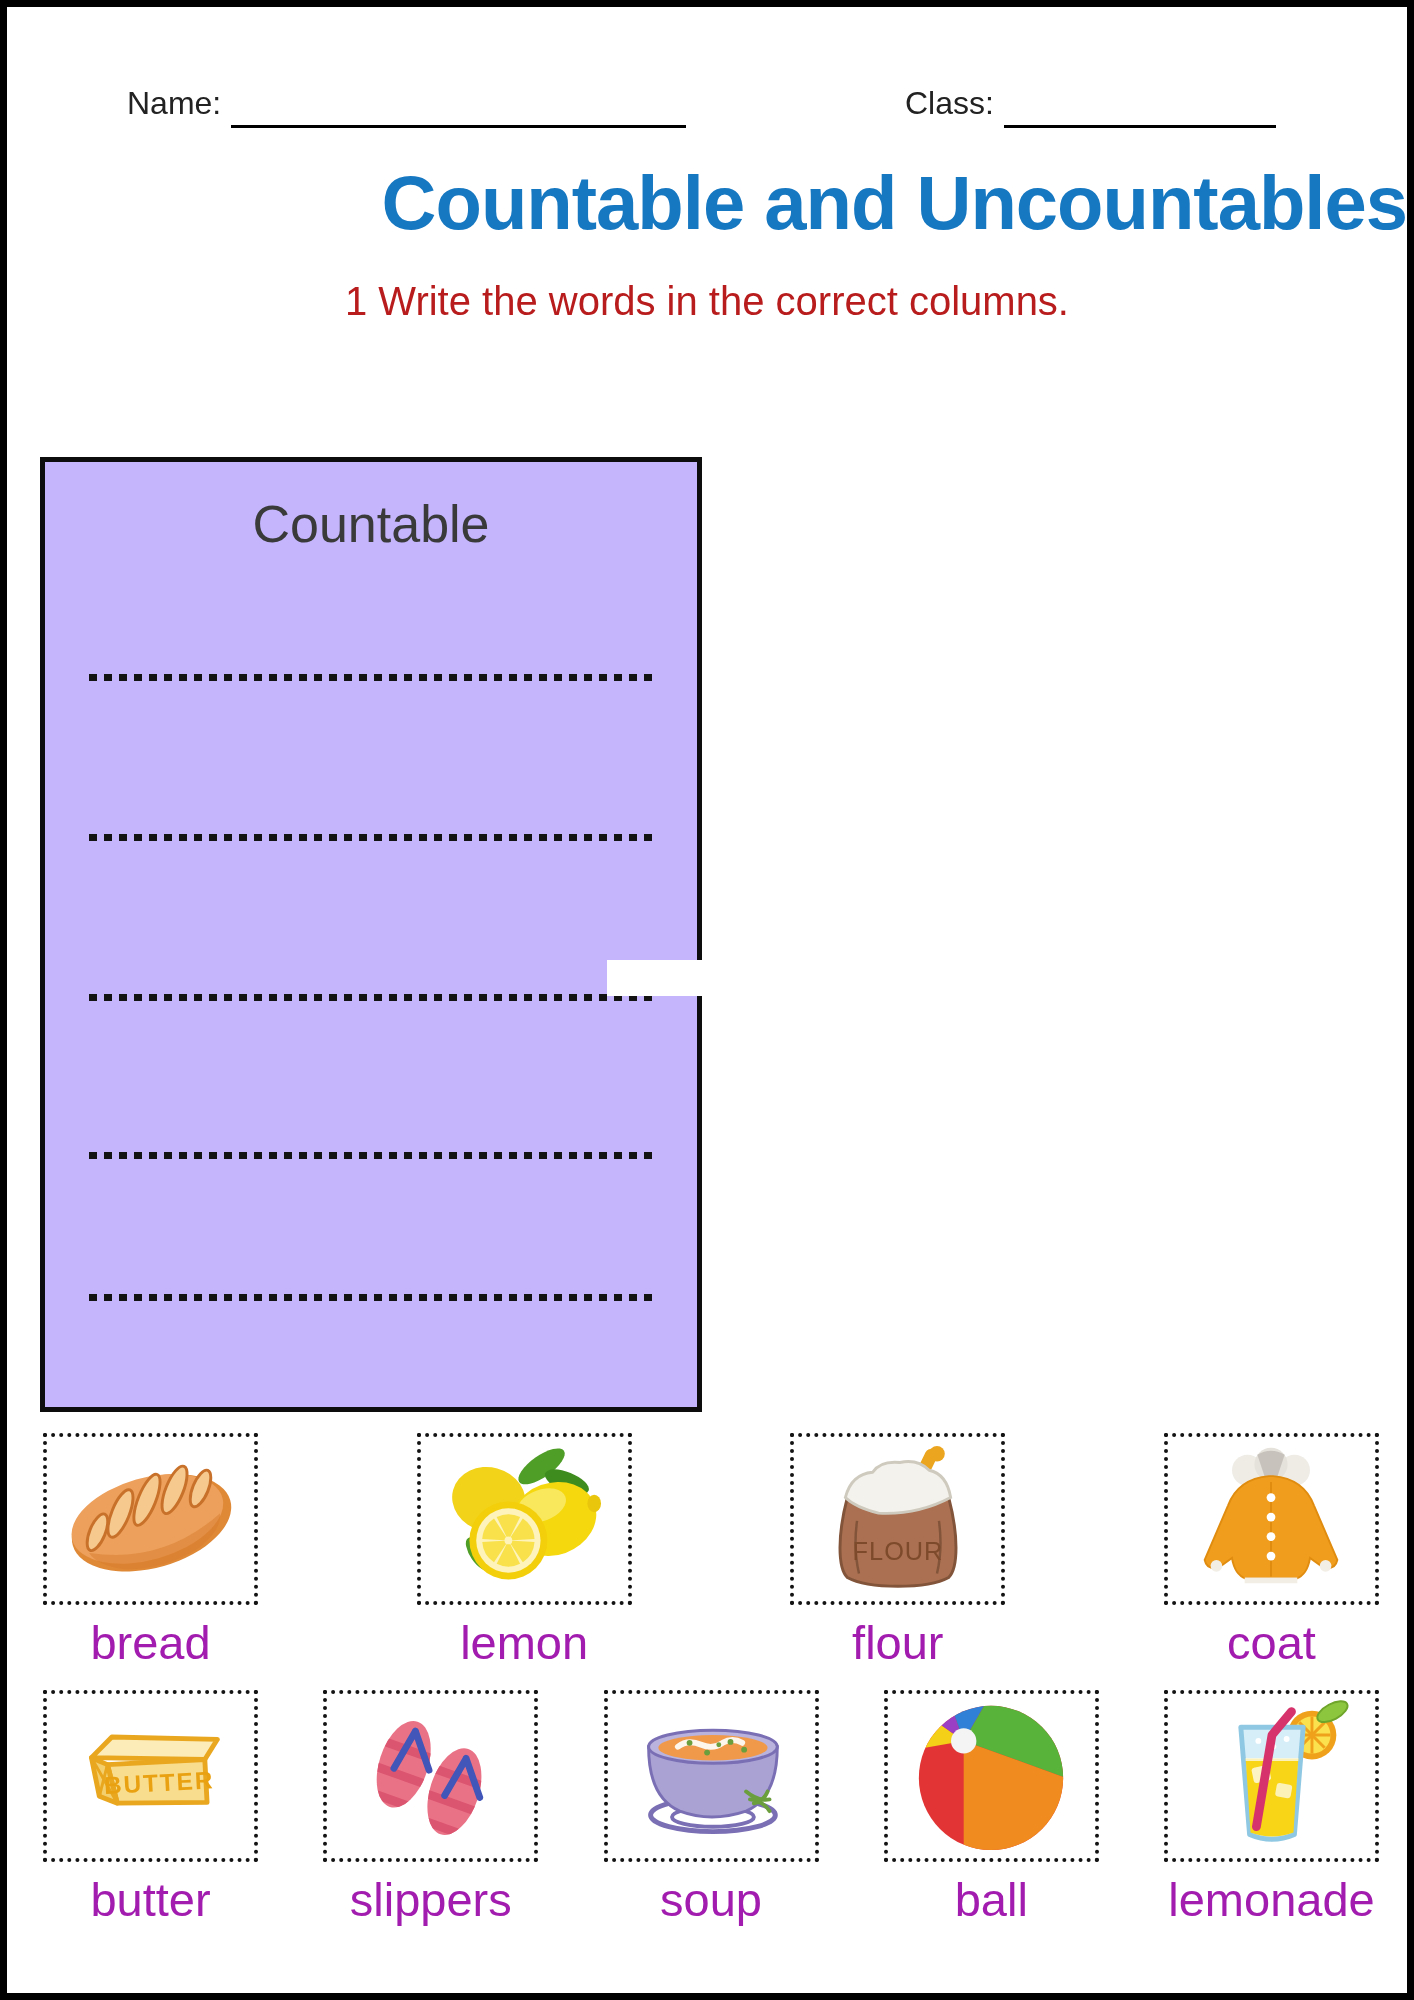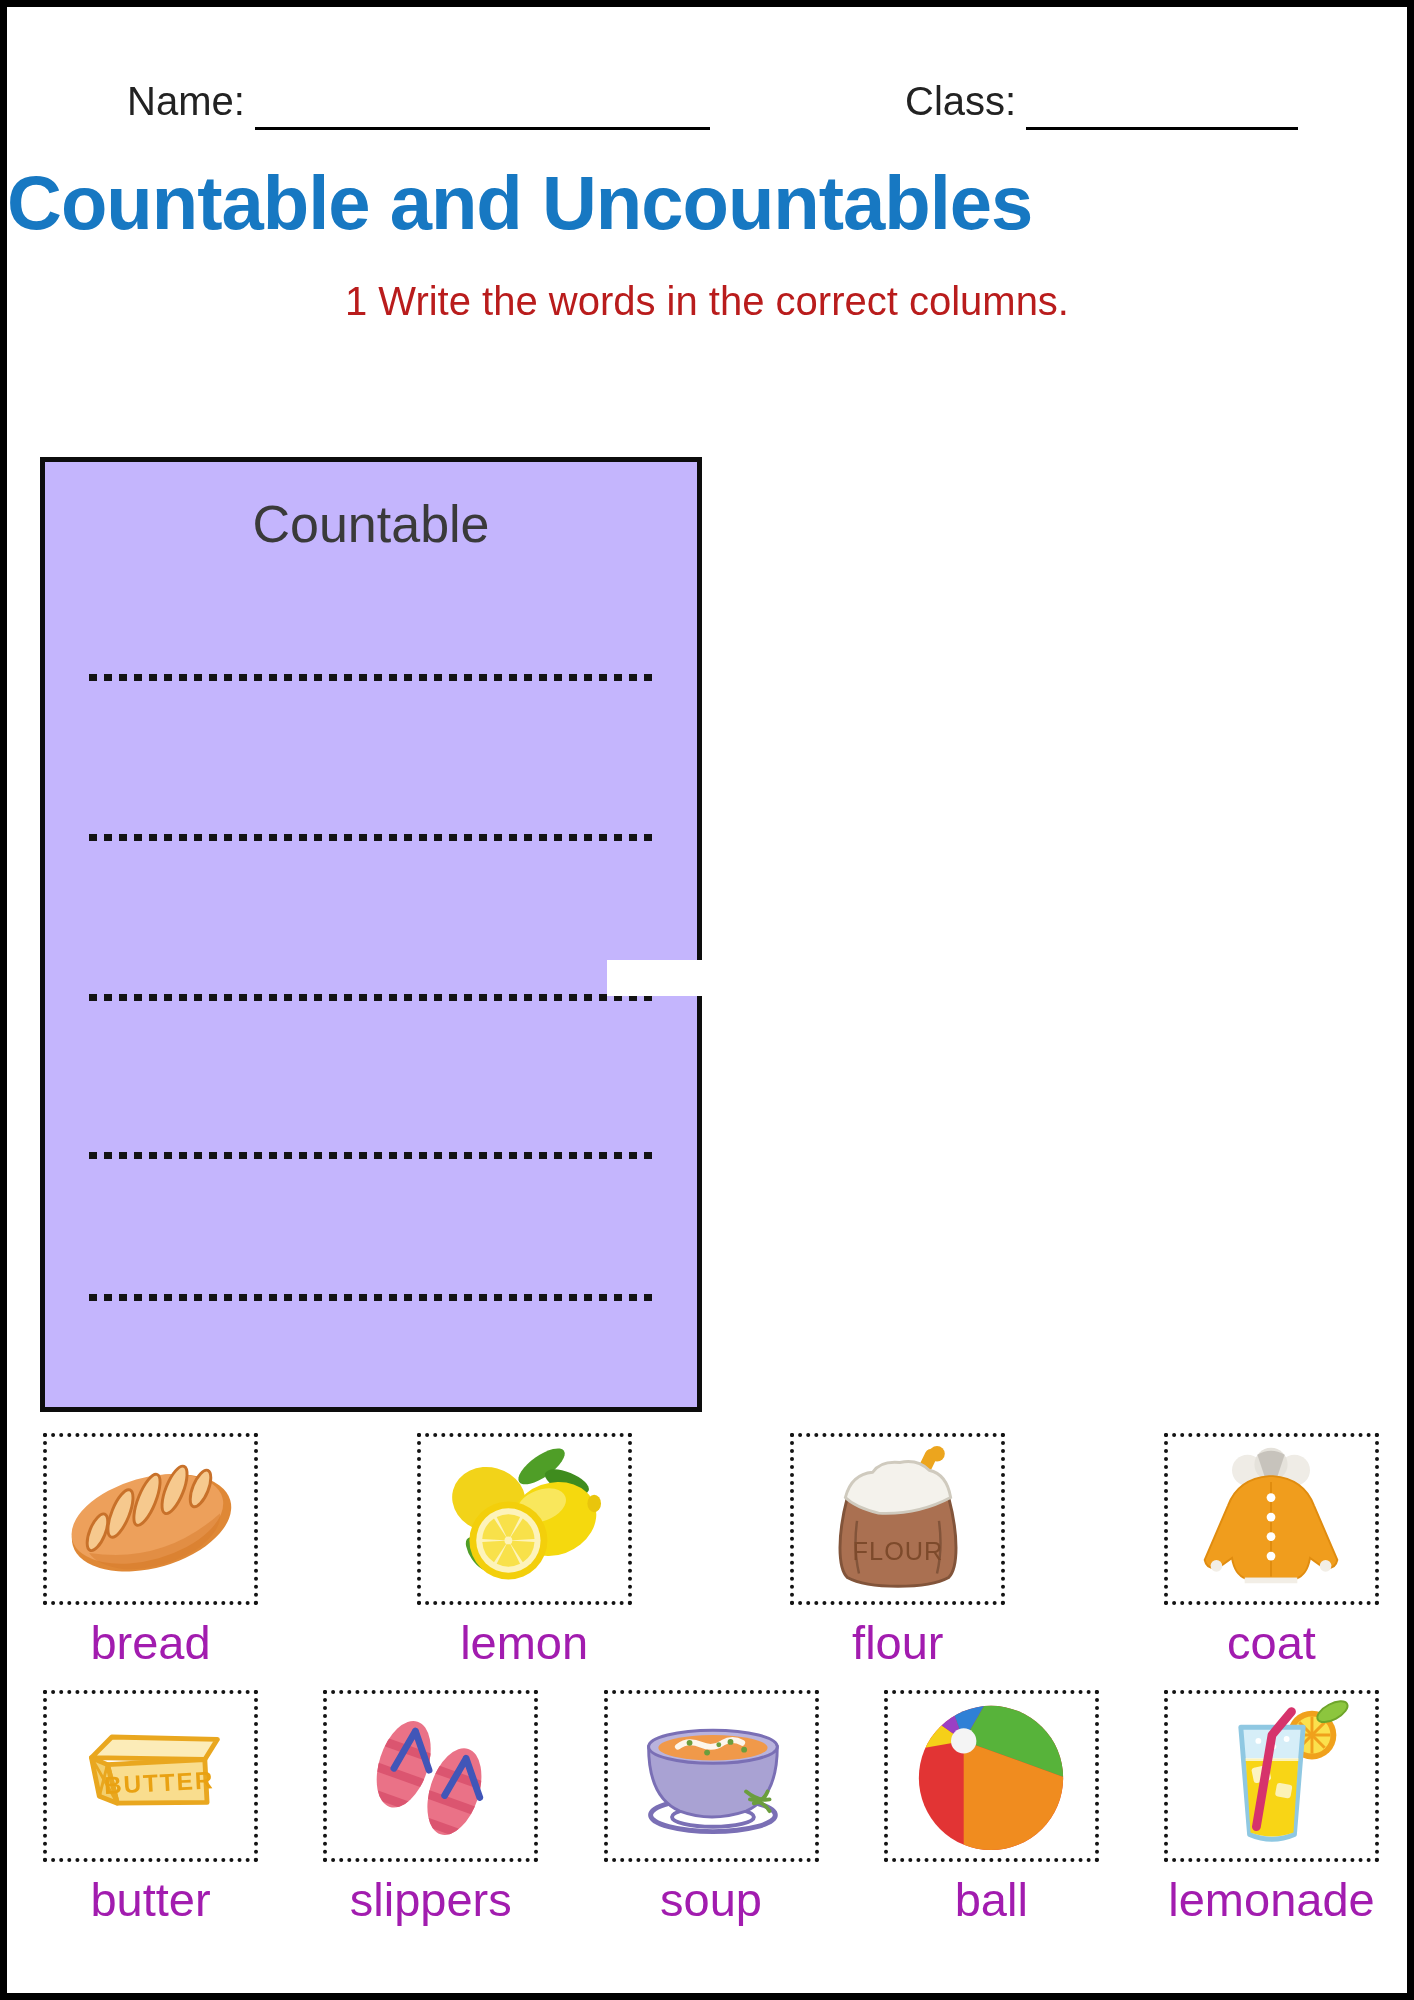--- a/index.html
+++ b/index.html
@@ -2,30 +2,30 @@
 <html><head>
 <meta charset="utf-8">
 <style>
   html,body{margin:0;padding:0;background:#e8e8e8;}
   .page{
     position:relative;width:1414px;height:2000px;margin:0 auto;
     background:#fff;border:7px solid #000;box-sizing:border-box;
     font-family:"Liberation Sans",sans-serif;color:#3a3a3a;overflow:hidden;
   }
   
-  .field{position:absolute;display:flex;align-items:flex-end;font-size:40px;color:#222;}
+  .field{position:absolute;display:flex;align-items:flex-end;font-size:32px;color:#222;}
   .field .lbl{padding-bottom:6px;}
   .blank{border-bottom:3px solid #000;height:46px;margin-left:10px;}
   .name-field{left:120px;top:72px;}
   .class-field{left:898px;top:72px;}
   .name-blank{width:455px;}
   .class-blank{width:272px;}
   
   .title{
-    position:absolute;top:152px;left:0;width:100%;text-align:left;
+    position:absolute;top:152px;left:0;width:100%;text-align:right;
     font-size:76px;font-weight:bold;color:#1778c2;letter-spacing:-1px;
   }
   .instruction{
     position:absolute;top:272px;left:0;width:100%;text-align:center;
     font-size:40px;color:#b91c1c;
   }
   
   .box{position:absolute;top:450px;height:955px;border:5px solid #0d0d0d;box-sizing:border-box;background:#c4b5fd;}
   .box-left{left:33px;width:662px;}
   .box-right{left:726px;width:660px;}

